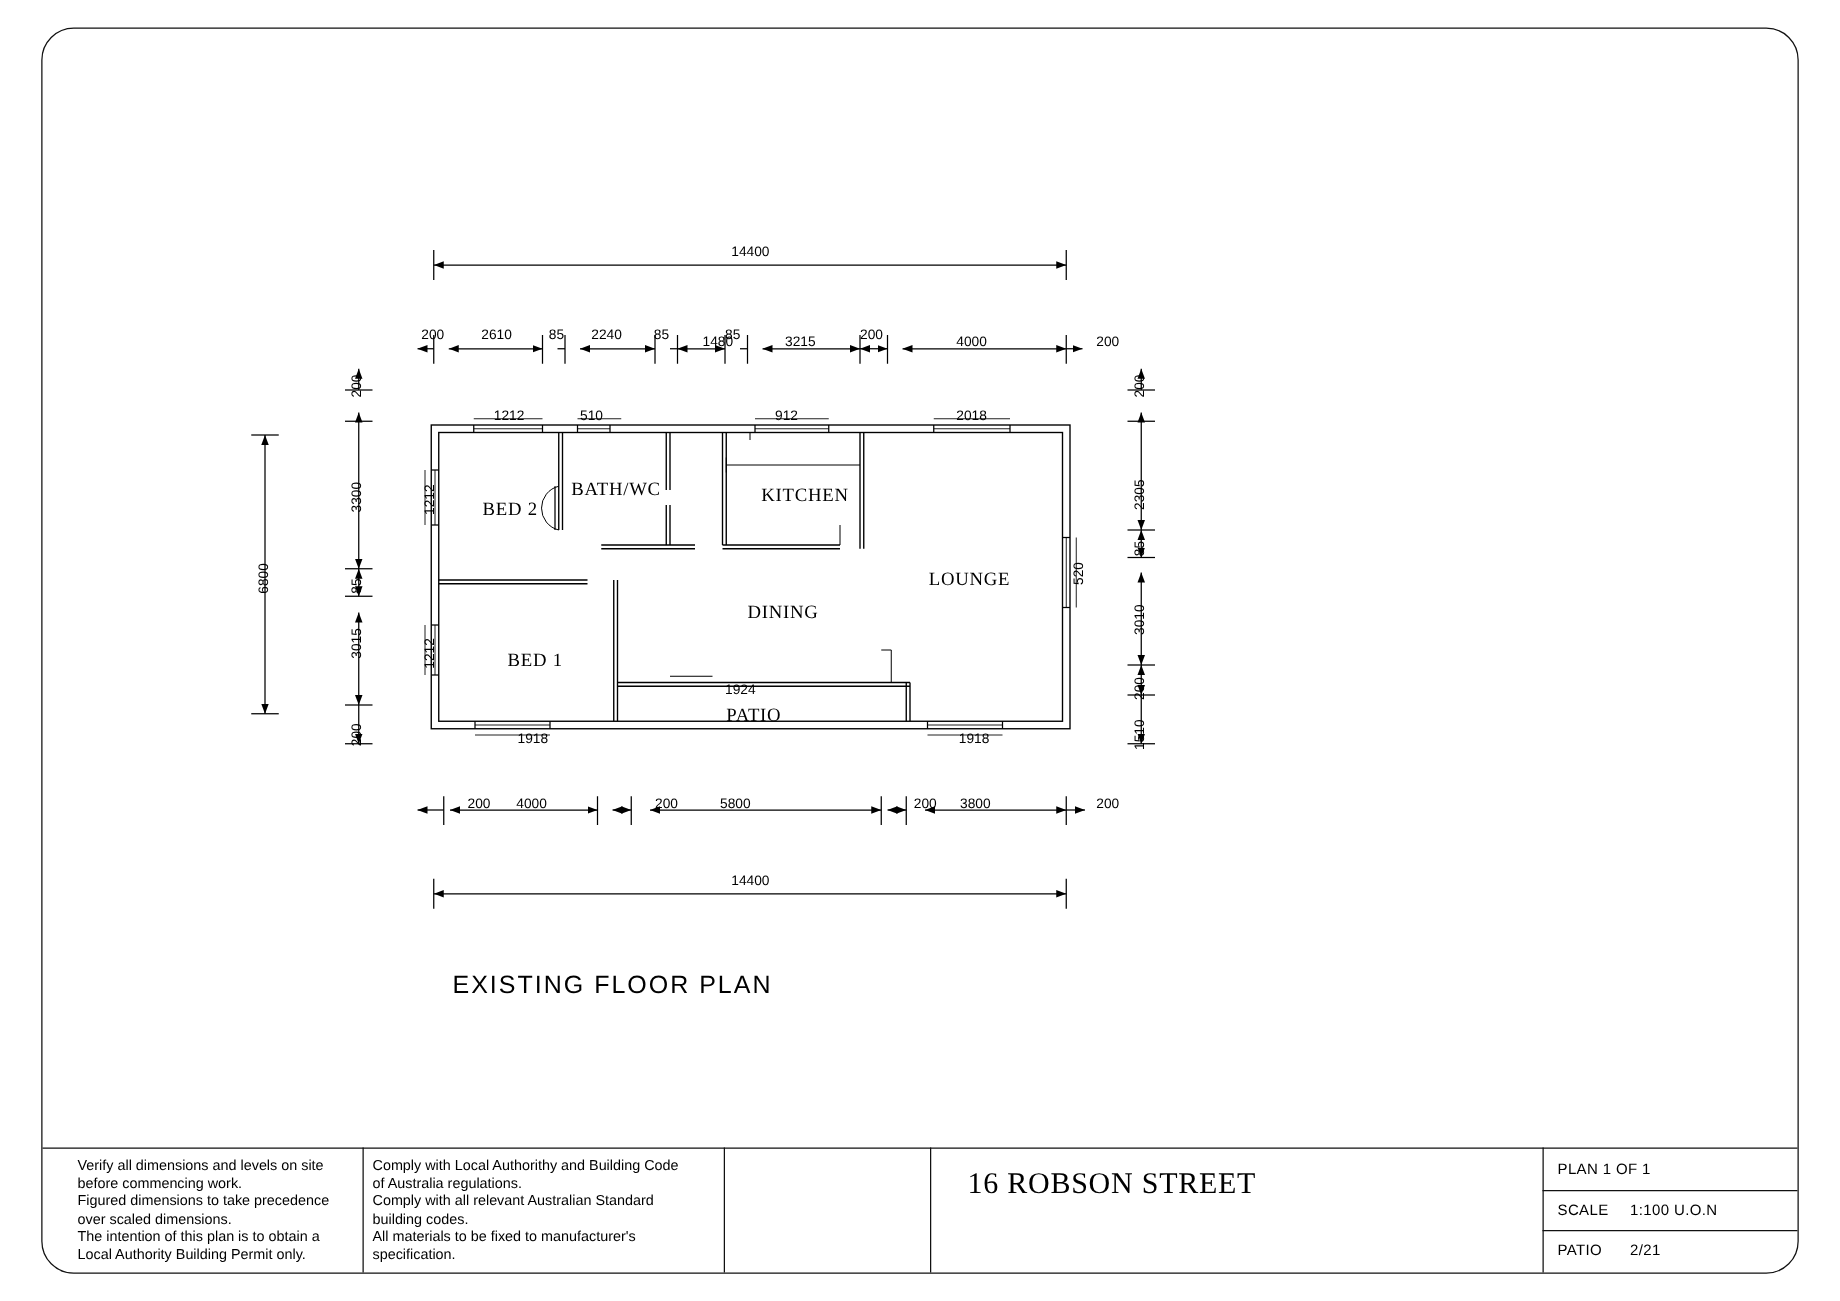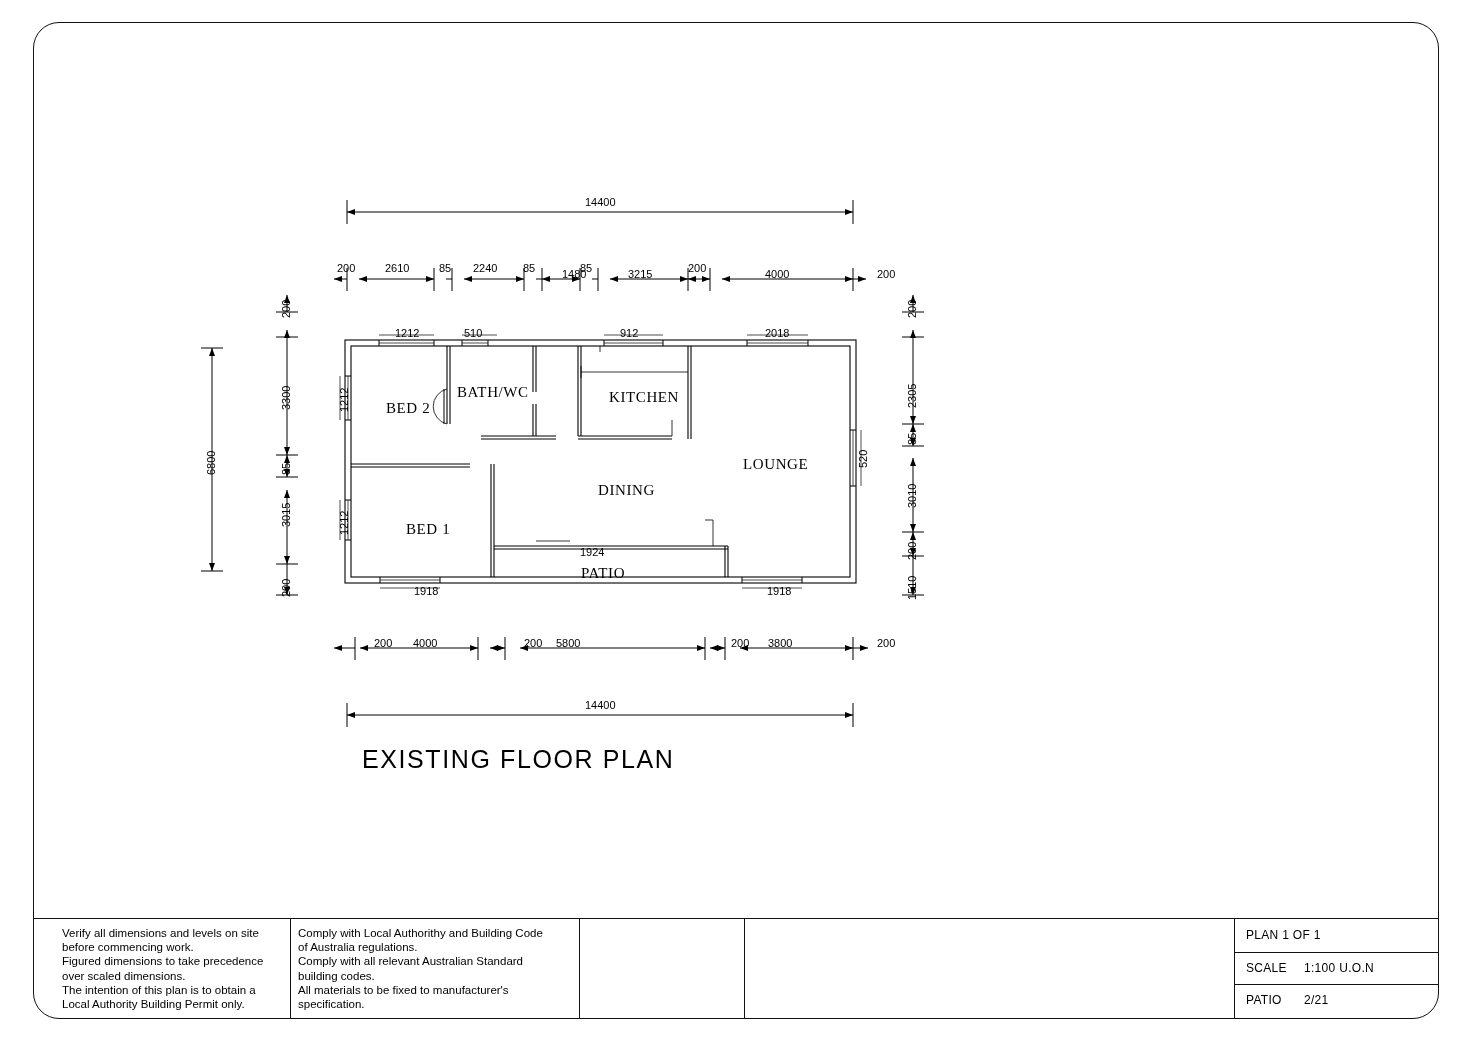--- a/index.html
+++ b/index.html
@@ -99,23 +99,23 @@
   .roomname {
     position: absolute;
     font-family: "Liberation Serif", serif;
     font-size: 15px;
     letter-spacing: 0.6px;
     white-space: nowrap;
   }
   #plan-title {
     position: absolute;
     left: 362px;
-    top: 745px;
+    top: 777px;
     font-family: "Liberation Sans", sans-serif;
-    font-size: 25px;
+    font-size: 20px;
     letter-spacing: 1.6px;
     font-weight: 400;
   }
   #wallnote {
     position: absolute;
     left: 950px;
     top: 638px;
     font-family: "Liberation Serif", serif;
     font-size: 13px;
     line-height: 15.5px;
@@ -342,21 +342,21 @@
     <div class="dimtxt vert" style="left:906px; top:318px;">200</div>
     <div class="dimtxt vert" style="left:906px; top:408px;">2305</div>
     <div class="dimtxt vert" style="left:906px; top:445px;">85</div>
     <div class="dimtxt vert" style="left:906px; top:508px;">3010</div>
     <div class="dimtxt vert" style="left:906px; top:560px;">200</div>
     <div class="dimtxt vert" style="left:906px; top:600px;">1510</div>
 
     <div class="dimtxt" style="left:374px; top:637px;">200</div>
     <div class="dimtxt" style="left:413px; top:637px;">4000</div>
     <div class="dimtxt" style="left:524px; top:637px;">200</div>
-    <div class="dimtxt" style="left:556px; top:637px;">5800</div>
+    <div class="dimtxt" style="left:576px; top:637px;">5800</div>
     <div class="dimtxt" style="left:731px; top:637px;">200</div>
     <div class="dimtxt" style="left:768px; top:637px;">3800</div>
     <div class="dimtxt" style="left:877px; top:637px;">200</div>
 
     <div class="dimtxt" style="left:395px; top:327px;">1212</div>
     <div class="dimtxt" style="left:464px; top:327px;">510</div>
     <div class="dimtxt" style="left:620px; top:327px;">912</div>
     <div class="dimtxt" style="left:765px; top:327px;">2018</div>
     <div class="dimtxt vert" style="left:338px; top:412px;">1212</div>
     <div class="dimtxt vert" style="left:338px; top:535px;">1212</div>
@@ -392,20 +392,21 @@
       <div>Verify all dimensions and levels on site</div>
       <div>before commencing work.</div>
       <div>Figured dimensions to take precedence</div>
       <div>over scaled dimensions.</div>
       <div>The intention of this plan is to obtain a</div>
       <div>Local Authority Building Permit only.</div>
     </div>
 
 
     <div id="tb-addr" class="tb-cell" style="left:740px; top:14px; width:440px;">
+      <div>16  ROBSON STREET</div>
     </div>
 
     <div class="tb-cell tb-right-row" style="left:1212px; top:10px; width:180px;">PLAN  1  OF  1</div>
     <div class="tb-cell tb-right-row" style="left:1212px; top:43px; width:60px;">SCALE</div>
     <div class="tb-cell tb-right-row" style="left:1270px; top:43px; width:130px;">1:100 U.O.N</div>
     <div class="tb-cell tb-right-row" style="left:1212px; top:75px; width:60px;">PATIO</div>
     <div class="tb-cell tb-right-row" style="left:1270px; top:75px; width:130px;">2/21</div>
   </div>
 
 </div>

